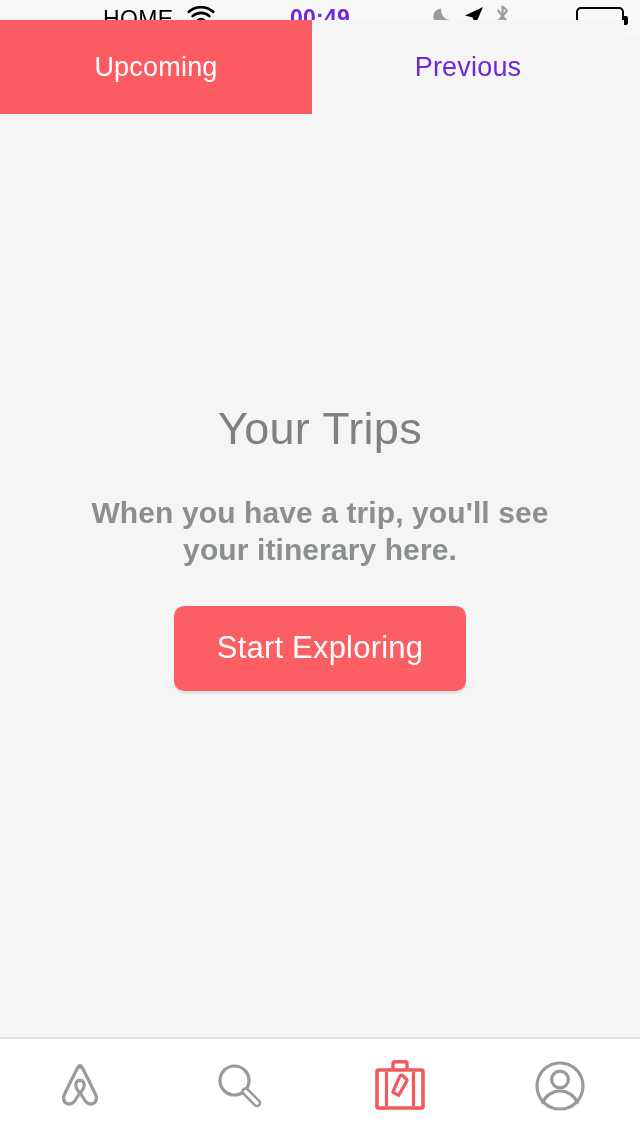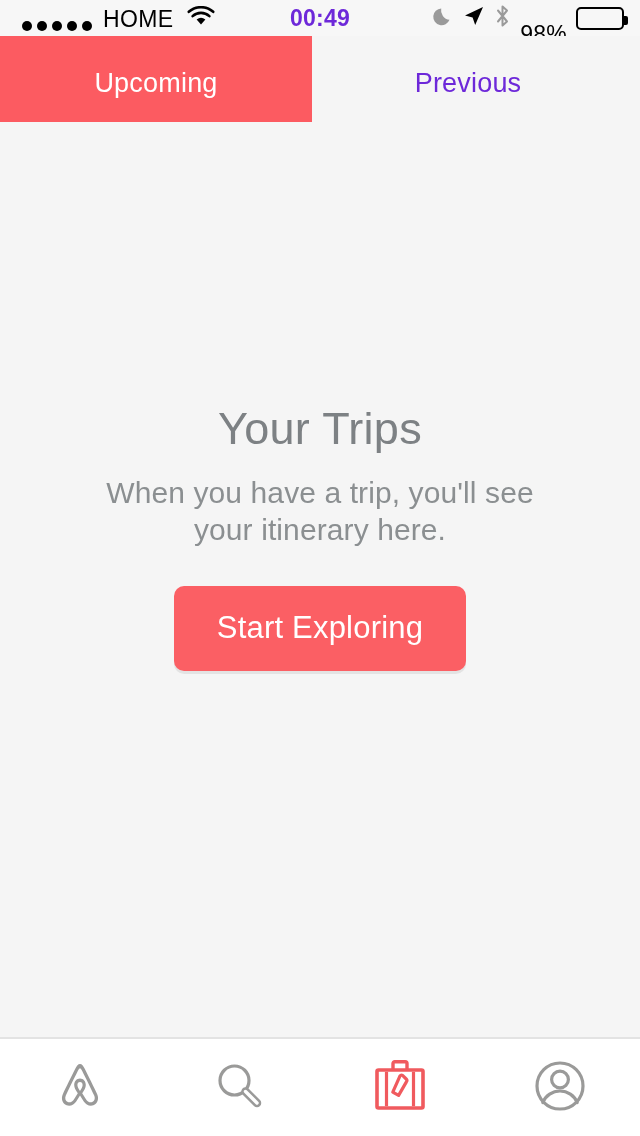--- a/index.html
+++ b/index.html
@@ -100,21 +100,21 @@
   }
   .battery .fill {
     height: 100%;
     background: #000;
     border-radius: 2px;
   }
 
   
   .segment {
     position: absolute;
-    top: 36px; left: 0;
+    top: 20px; left: 0;
     width: 624px;
     height: 94px;
     display: flex;
     justify-content: flex-end;
   }
   .segment-tab {
     width: 320px;
     height: 94px;
     display: flex;
     align-items: center;
@@ -152,23 +152,24 @@
     color: #7d8184;
     letter-spacing: 0.3px;
     margin: 0;
     font-weight: normal;
     line-height: 1.1;
   }
   .empty-sub {
     font-size: 30px;
     color: #8b8f91;
     line-height: 1.25;
-    margin: 20px auto 0 auto;
+    margin: 40px auto 0 auto;
     width: 470px;
     letter-spacing: 0.1px;
+    font-weight: bold;
   }
   .cta {
     display: inline-block;
     margin-top: 37px;
     background: #fb5f64;
     color: #ffffff;
     font-size: 31px;
     letter-spacing: 0.2px;
     padding: 26px 43px 28px 43px;
     border: none;

